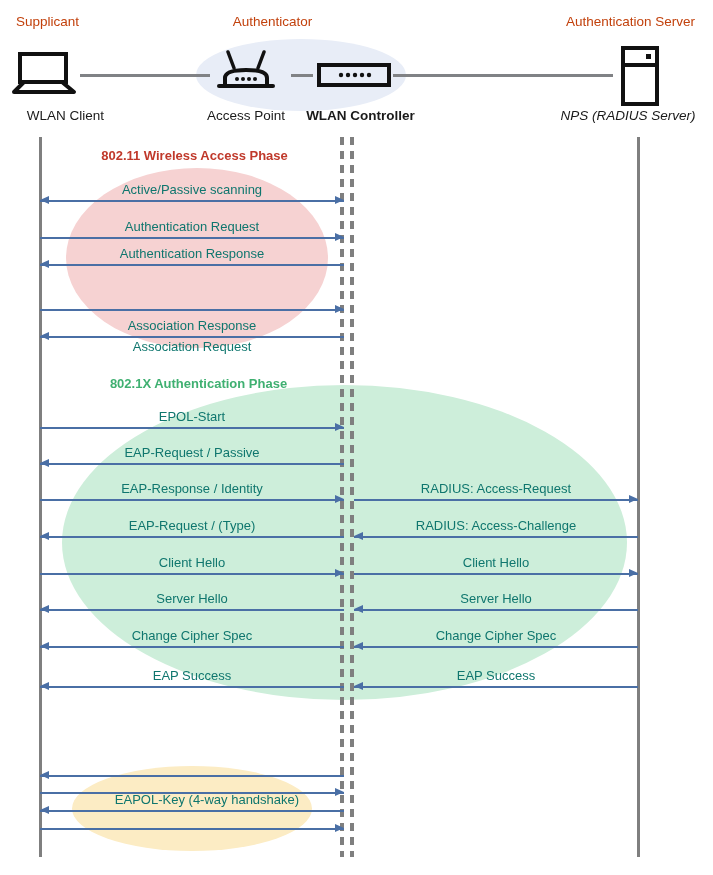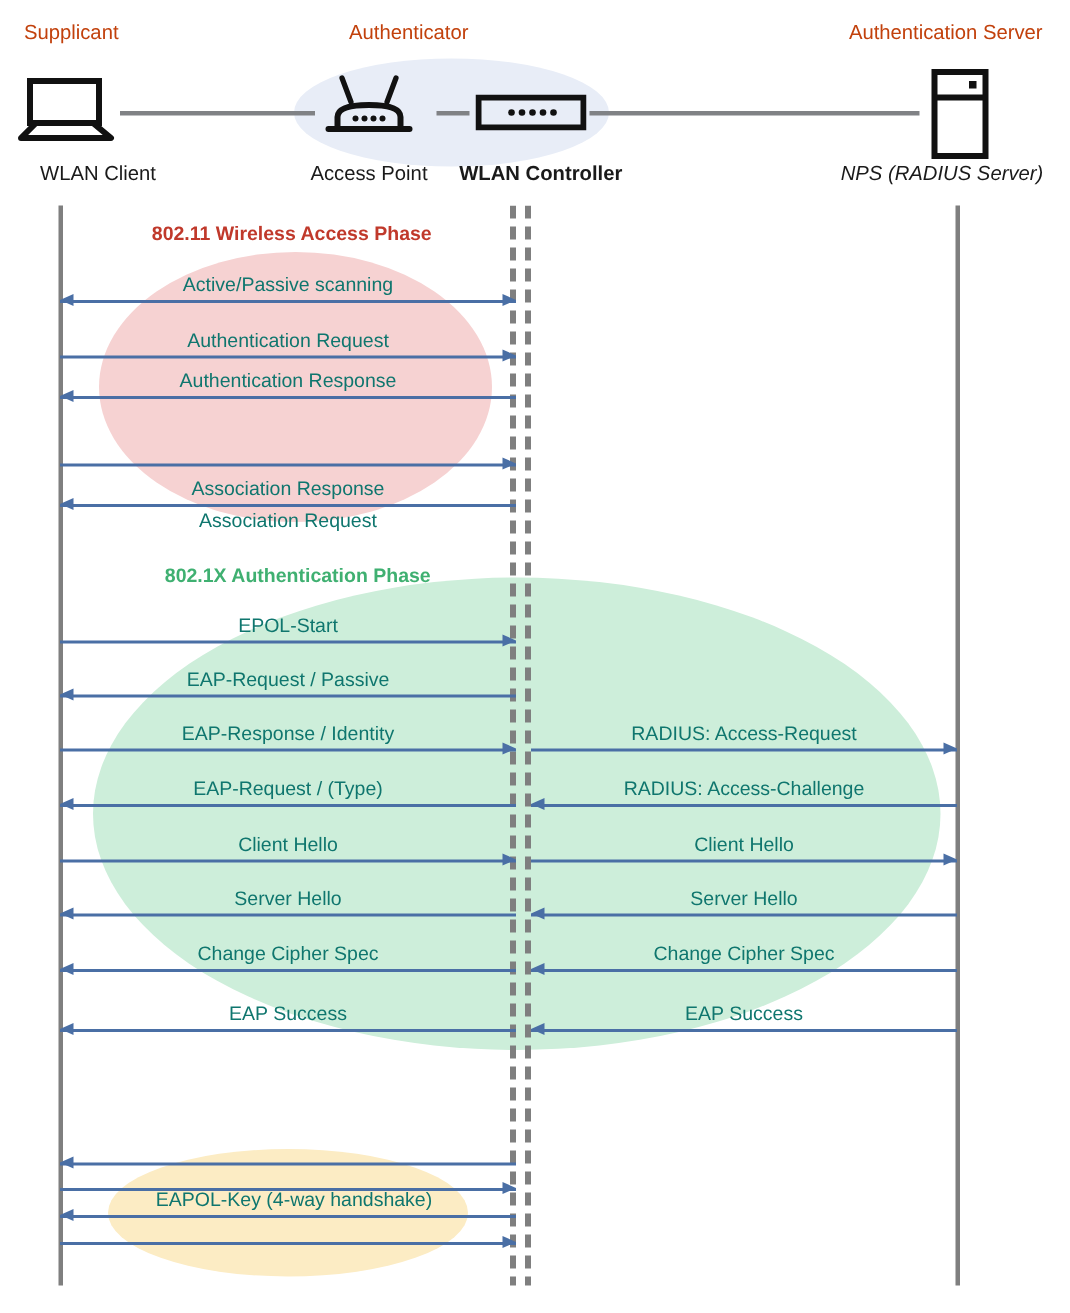--- a/index.html
+++ b/index.html
@@ -227,21 +227,21 @@
       <div class="msg-label" style="left: 40px; width: 304px; top: 628px;">Change Cipher Spec</div>
       <div class="msg-line" style="left: 40px; top: 686px; width: 304px;"></div>
       <div class="arrow-head arrow-left" style="top: 682px; left: 40px;"></div>
       <div class="msg-label" style="left: 40px; width: 304px; top: 668px;">EAP Success</div>
       <div class="msg-line" style="left: 40px; top: 775px; width: 304px;"></div>
       <div class="arrow-head arrow-left" style="top: 771px; left: 40px;"></div>
       <div class="msg-line" style="left: 40px; top: 792px; width: 304px;"></div>
       <div class="arrow-head arrow-right" style="top: 788px; left: 335px;"></div>
       <div class="msg-line" style="left: 40px; top: 810px; width: 304px;"></div>
       <div class="arrow-head arrow-left" style="top: 806px; left: 40px;"></div>
-      <div class="msg-label" style="left: 44px; width: 304px; top: 792px;">EAPOL-Key (4-way handshake)</div>
+      <div class="msg-label" style="left: 55px; width: 304px; top: 792px;">EAPOL-Key (4-way handshake)</div>
       <div class="msg-line" style="left: 40px; top: 828px; width: 304px;"></div>
       <div class="arrow-head arrow-right" style="top: 824px; left: 335px;"></div>
       <div class="msg-line" style="left: 354px; top: 499px; width: 284px;"></div>
       <div class="arrow-head arrow-right" style="top: 495px; left: 629px;"></div>
       <div class="msg-label" style="left: 354px; width: 284px; top: 481px;">RADIUS: Access-Request</div>
       <div class="msg-line" style="left: 354px; top: 536px; width: 284px;"></div>
       <div class="arrow-head arrow-left" style="top: 532px; left: 354px;"></div>
       <div class="msg-label" style="left: 354px; width: 284px; top: 518px;">RADIUS: Access-Challenge</div>
       <div class="msg-line" style="left: 354px; top: 573px; width: 284px;"></div>
       <div class="arrow-head arrow-right" style="top: 569px; left: 629px;"></div>

